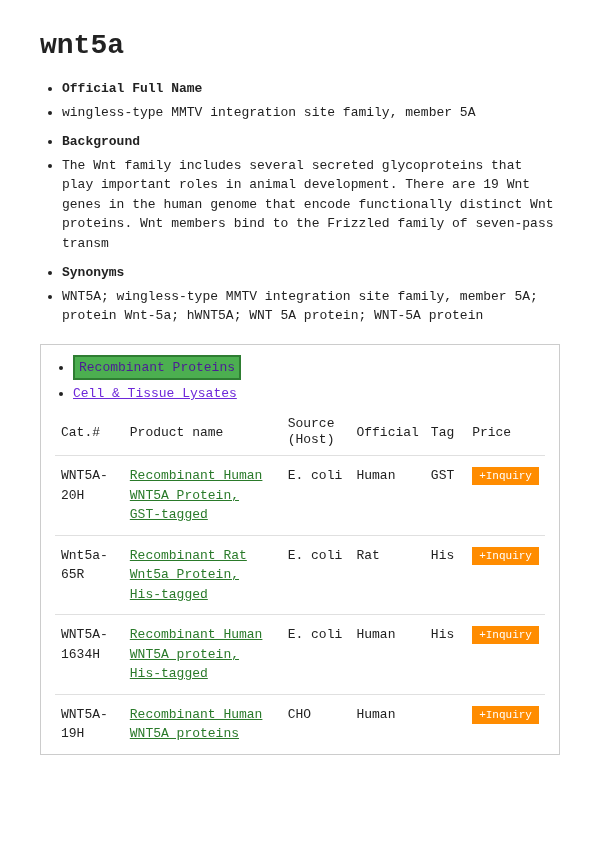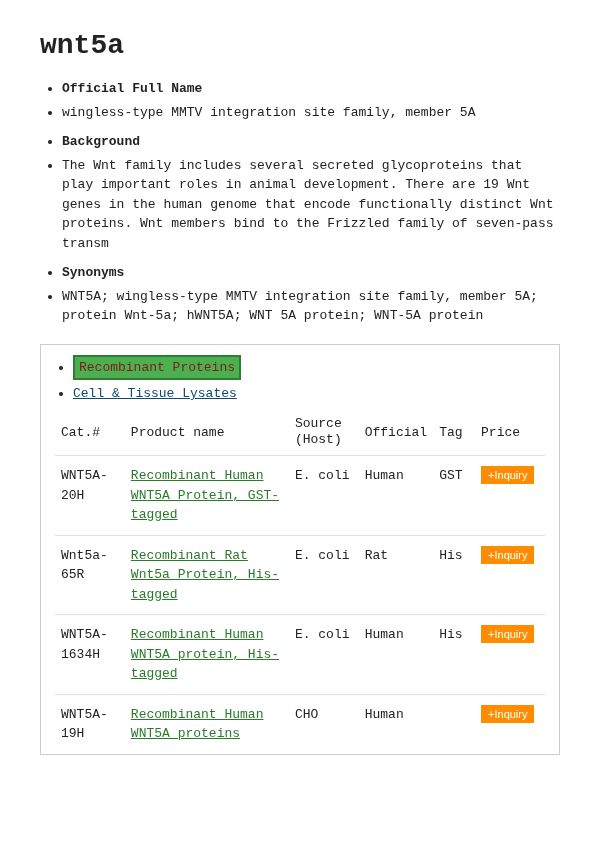--- a/index.html
+++ b/index.html
@@ -36,30 +36,30 @@
       padding: 10px 14px 0 14px;
     }
     .product-box ul {
       padding-left: 18px;
       margin-bottom: 8px;
     }
     .product-box ul li {
       margin-bottom: 4px;
     }
     .recombinant-link {
-      color: #7f1d1d;
+      color: #4c1d95;
       background: #4caf50;
       border: 2px solid #2e7d32;
       padding: 1px 4px;
       text-decoration: none;
       font-weight: normal;
       display: inline-block;
     }
     .cell-link {
-      color: #0c4a6e;
+      color: #6d28d9;
       text-decoration: underline;
       cursor: pointer;
     }
 
     .product-table {
       width: 100%;
       border-collapse: collapse;
       margin-top: 0;
     }
     .product-table thead tr th {
@@ -93,21 +93,21 @@
     }
 
     .inquiry-btn {
       display: inline-block;
       background: #ff8c00;
       color: #fff;
       font-size: 11px;
       padding: 3px 7px;
       border: none;
       cursor: pointer;
-      font-family: Liberation Sans, sans-serif;
+      font-family: Liberation Mono, monospace;
       white-space: nowrap;
       text-align: right;
     }
 
     .source-header { line-height: 1.3; }
   </style>
 </head>
 <body>
 
 <h1>wnt5a</h1>

